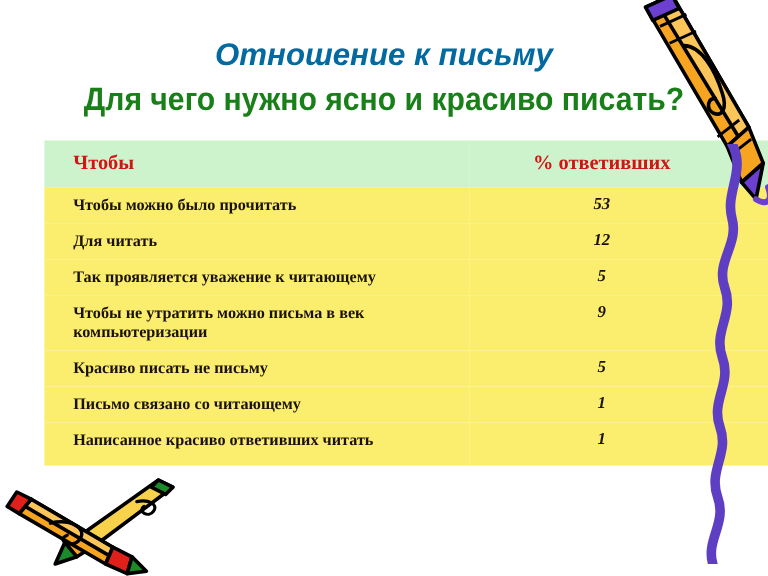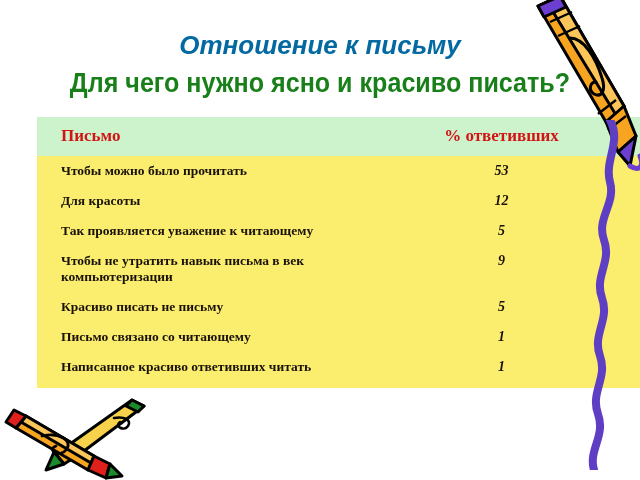--- a/index.html
+++ b/index.html
@@ -120,39 +120,39 @@
 
 <div class="slide">
 
   <div class="title-main">Отношение к письму</div>
   <div class="title-sub">Для чего нужно ясно и красиво писать?</div>
 
   <div class="table-wrap">
     <table class="poll">
       <thead>
         <tr>
-          <th class="col-answer">Письмо</th>
+          <th class="col-answer">Чтобы</th>
           <th class="col-pct">% ответивших</th>
         </tr>
       </thead>
       <tbody id="poll-body">
           <tr>
             <td class="answer">Чтобы можно было прочитать</td>
             <td class="pct">53</td>
           </tr>
           <tr>
-            <td class="answer">Для красоты</td>
+            <td class="answer">Для читать</td>
             <td class="pct">12</td>
           </tr>
           <tr>
             <td class="answer">Так проявляется уважение к читающему</td>
             <td class="pct">5</td>
           </tr>
           <tr>
-            <td class="answer">Чтобы не утратить навык письма в век компьютеризации</td>
+            <td class="answer">Чтобы не утратить можно письма в век компьютеризации</td>
             <td class="pct">9</td>
           </tr>
           <tr>
             <td class="answer">Красиво писать не письму</td>
             <td class="pct">5</td>
           </tr>
           <tr>
             <td class="answer">Письмо связано со читающему</td>
             <td class="pct">1</td>
           </tr>

